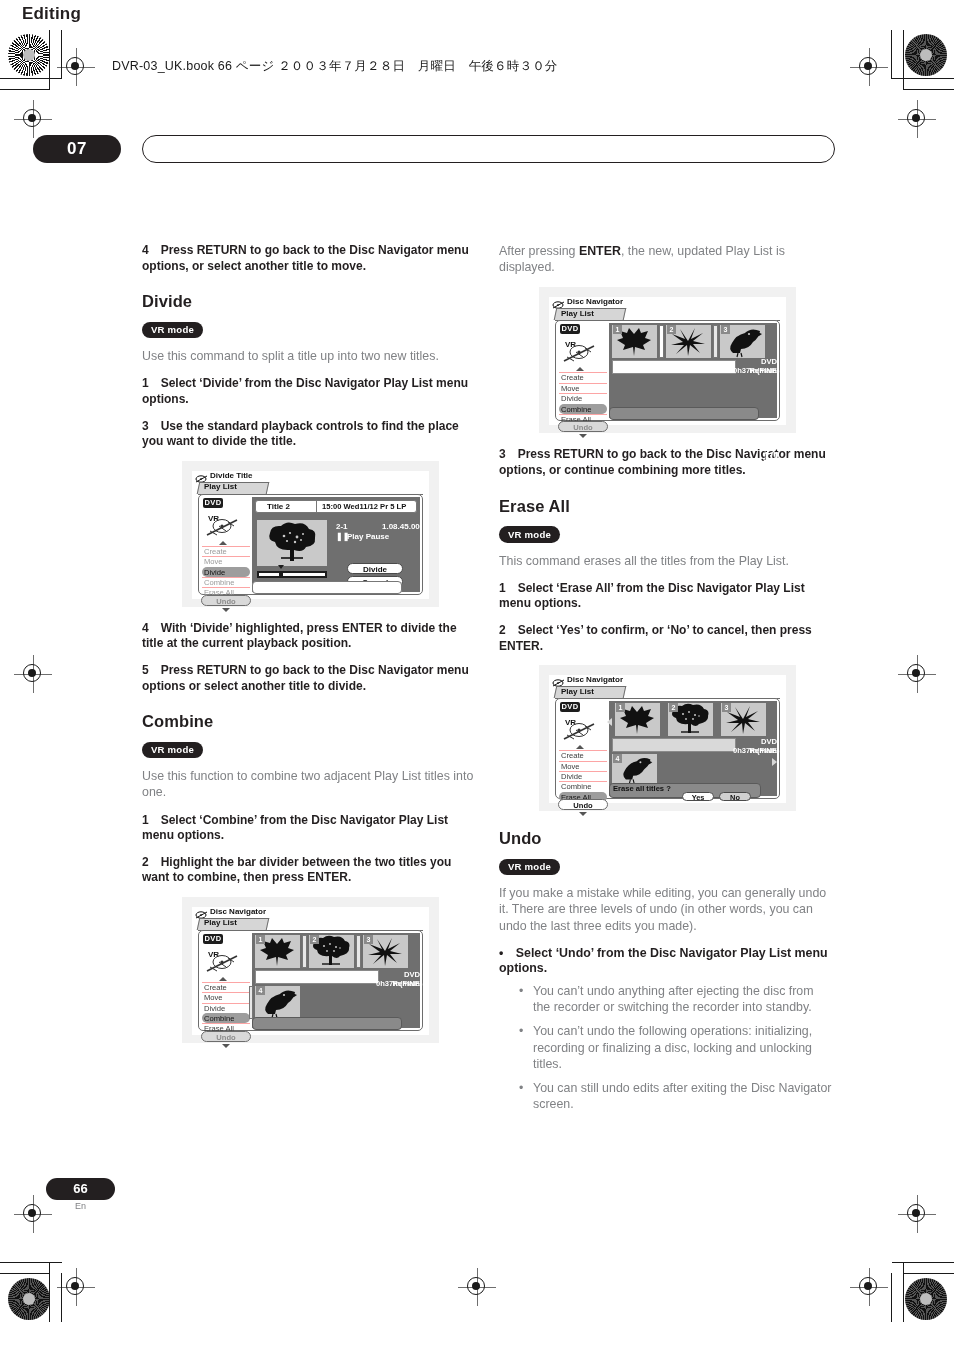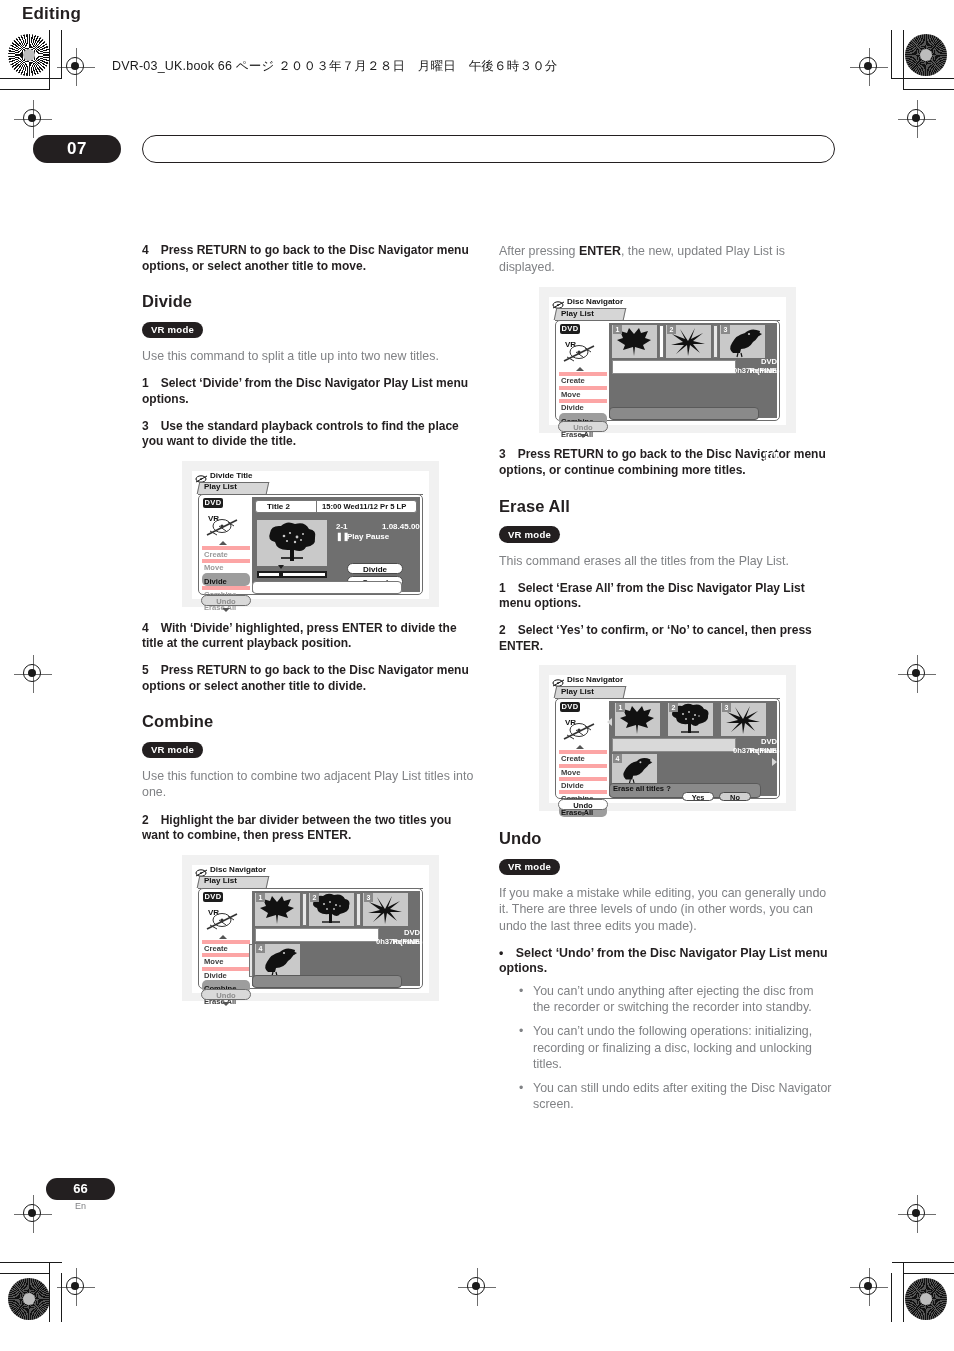--- a/index.html
+++ b/index.html
@@ -64,22 +64,22 @@
   .tablabel{position:absolute;left:12px;top:11.5px;font-size:8px;font-weight:bold;color:#111;white-space:nowrap;}
   .tabrule{position:absolute;left:6px;top:23px;width:225px;height:1px;background:#6d6d6d;}
 
   .panel{position:absolute;left:6px;top:23px;width:225px;height:101px;
          border:1.2px solid #6d6d6d;border-radius:5px;box-sizing:border-box;background:#fff;}
   .dvdchip{position:absolute;left:11px;top:27px;width:20px;height:10px;background:#1d1d1d;border-radius:2px;}
   .dvdchip span{display:block;color:#fff;font-size:7.5px;font-weight:bold;text-align:center;line-height:10px;letter-spacing:.4px;}
   .vrthumb{position:absolute;left:13px;top:39px;width:36px;height:30px;background:#fff;}
   .caretup{position:absolute;left:27px;top:70px;width:0;height:0;border-left:4px solid transparent;border-right:4px solid transparent;border-bottom:4px solid #555;}
   .menulist{position:absolute;left:10px;top:75px;width:48px;}
-  .mi{font-size:7.6px;font-weight:bold;line-height:9.4px;color:#3c3c3c;padding:0 0 0 2px;
-      border-top:4px solid #fca5a5;height:9.4px;}
+  .mi{font-size:7.6px;font-weight:normal;line-height:9.4px;color:#3c3c3c;padding:0 0 0 2px;
+      border-top:1px solid #fca5a5;height:9.4px;}
   .mi.dim{color:#9a9a9a;}
   .mi.sel{background:#9d9d9d;color:#111;border-radius:5px;border-top-color:transparent;}
   .undobtn{position:absolute;left:9px;top:null;width:50px;height:11px;border:1px solid #6d6d6d;border-radius:6px;
            background:#d9d9d9;font-size:7.6px;font-weight:bold;color:#8c8c8c;text-align:center;line-height:11px;box-sizing:border-box;}
   .caretdn{position:absolute;width:0;height:0;border-left:4px solid transparent;border-right:4px solid transparent;border-top:4px solid #555;}
 
   .content{position:absolute;background:#6f6f6f;}
 
   .thumb{position:absolute;background:#c9c9c9;overflow:hidden;}
   .thumb .num{position:absolute;left:1px;top:0px;width:9px;height:9px;background:#8a8a8a;color:#fff;
@@ -316,20 +316,21 @@
         <div class="botbar" style="left:60px;top:110px;width:150px;height:13px;background:#fff;border-color:#777;"></div>
       </div>
     </div>
 
     <p class="step">4 With ‘Divide’ highlighted, press ENTER to divide the title at the current playback position.</p>
     <p class="step">5 Press RETURN to go back to the Disc Navigator menu options or select another title to divide.</p>
 
     <h2 class="sec">Combine</h2>
     <div><span class="vrmode">VR mode</span></div>
     <p class="body">Use this function to combine two adjacent Play List titles into one.</p>
+    <p class="step">1 Select ‘Combine’ from the Disc Navigator Play List menu options.</p>
     <p class="step">2 Highlight the bar divider between the two titles you want to combine, then press ENTER.</p>
 
     <div class="figwrap">
       <div class="osd">
         <span class="discicon">
           <svg width="14" height="11" viewBox="0 0 14 11">
             <ellipse cx="6" cy="5" rx="5" ry="3.2" fill="none" stroke="#111" stroke-width="1"></ellipse>
             <ellipse cx="6" cy="5" rx="1.2" ry="0.8" fill="#111"></ellipse>
             <path d="M1 8 L12 2" stroke="#111" stroke-width="1"></path>
           </svg>

